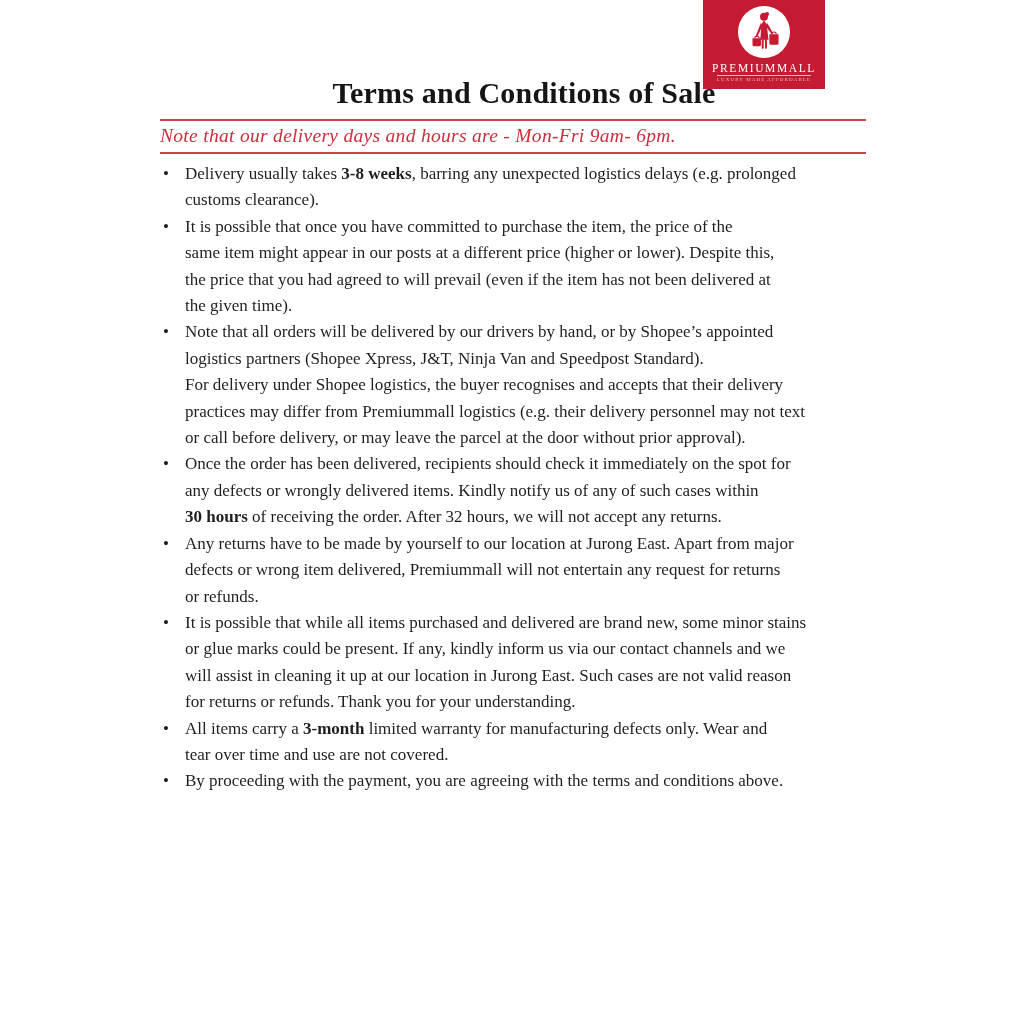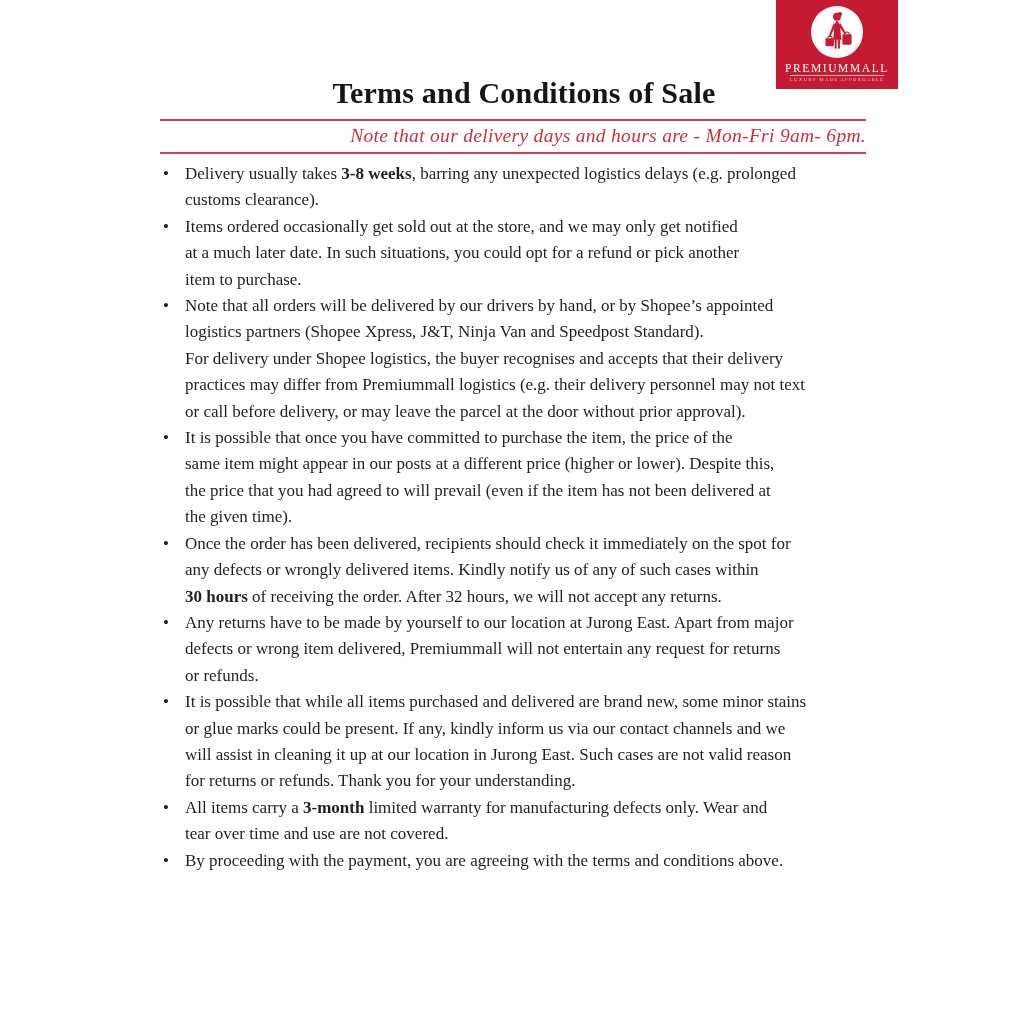--- a/index.html
+++ b/index.html
@@ -5,21 +5,21 @@
   html,body{margin:0;padding:0;}
   body{
     width:1024px;height:1024px;background:#ffffff;
     font-family:"Liberation Serif","DejaVu Serif",serif;
     color:#1c1c1c;position:relative;overflow:hidden;
   }
   .page{position:absolute;inset:0;background:#fff;}
 
   
   .logo{
-    position:absolute;left:776px;top:0;width:122px;height:89px;
+    position:absolute;left:703px;top:0;width:122px;height:89px;
     background:#c41a32;display:flex;flex-direction:column;align-items:center;
   }
   .logo-circle{
     width:52px;height:52px;border-radius:50%;background:#ffffff;
     margin-top:6px;display:flex;align-items:center;justify-content:center;
   }
   .logo-brand{
     color:#ffffff;font-size:11.5px;letter-spacing:1.6px;
     margin-top:4px;white-space:nowrap;
   }
@@ -32,21 +32,21 @@
   h1.title{
     position:absolute;left:0;top:64px;width:1024px;margin:12px;
     text-align:center;font-size:30px;font-weight:bold;color:#151515;
     letter-spacing:0.2px;
   }
 
   
   .notice{
     position:absolute;left:160px;top:119px;width:706px;
     border-top:2px solid #cc4450;border-bottom:2px solid #cc4450;
-    padding:4px 0 5px 0;text-align:right;
+    padding:4px 0 5px 0;text-align:left;
     font-style:italic;font-size:19.5px;color:#c8303c;
     letter-spacing:0.3px;
   }
 
   
   ul.terms{
     position:absolute;left:162px;top:161px;width:712px;
     margin:0;padding:0;list-style:none;
     font-size:17px;line-height:26.4px;color:#1f1f1f;
   }
@@ -90,32 +90,29 @@
 
   <h1 class="title">Terms and Conditions of Sale</h1>
 
   <div class="notice">
     <span>Note that our delivery days and hours are - Mon-Fri 9am- 6pm.</span>
   </div>
 
   <ul class="terms">
       <li><span>Delivery usually takes </span><b>3-8 weeks</b><span>, barring any unexpected logistics delays (e.g. prolonged
 customs clearance).</span></li>
-      <li><span>Items ordered occasionally get sold out at the store, and we may only get notified
-at a much later date. In such situations, you could opt for a refund or pick another
-item to purchase.</span></li>
+      <li><span>It is possible that once you have committed to purchase the item, the price of the
+same item might appear in our posts at a different price (higher or lower). Despite this,
+the price that you had agreed to will prevail (even if the item has not been delivered at
+the given time).</span></li>
       <li><span>Note that all orders will be delivered by our drivers by hand, or by Shopee’s appointed
 logistics partners (Shopee Xpress, J&amp;T, Ninja Van and Speedpost Standard).
 For delivery under Shopee logistics, the buyer recognises and accepts that their delivery
 practices may differ from Premiummall logistics (e.g. their delivery personnel may not text
 or call before delivery, or may leave the parcel at the door without prior approval).</span></li>
-      <li><span>It is possible that once you have committed to purchase the item, the price of the
-same item might appear in our posts at a different price (higher or lower). Despite this,
-the price that you had agreed to will prevail (even if the item has not been delivered at
-the given time).</span></li>
       <li><span>Once the order has been delivered, recipients should check it immediately on the spot for
 any defects or wrongly delivered items. Kindly notify us of any of such cases within
 </span><b>30 hours</b><span> of receiving the order. After 32 hours, we will not accept any returns.</span></li>
       <li><span>Any returns have to be made by yourself to our location at Jurong East. Apart from major
 defects or wrong item delivered, Premiummall will not entertain any request for returns
 or refunds.</span></li>
       <li><span>It is possible that while all items purchased and delivered are brand new, some minor stains
 or glue marks could be present. If any, kindly inform us via our contact channels and we
 will assist in cleaning it up at our location in Jurong East. Such cases are not valid reason
 for returns or refunds. Thank you for your understanding.</span></li>

